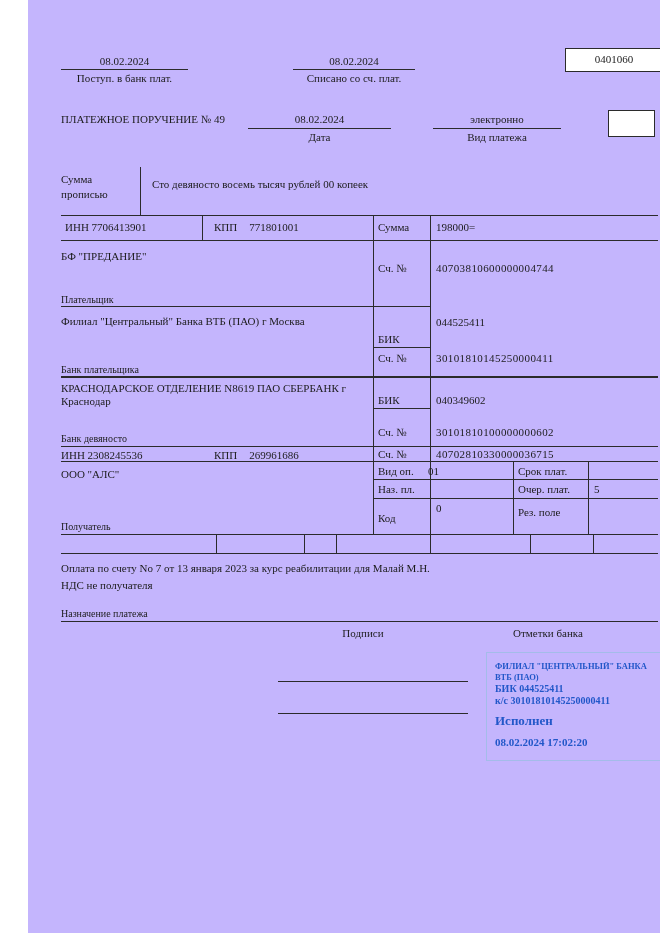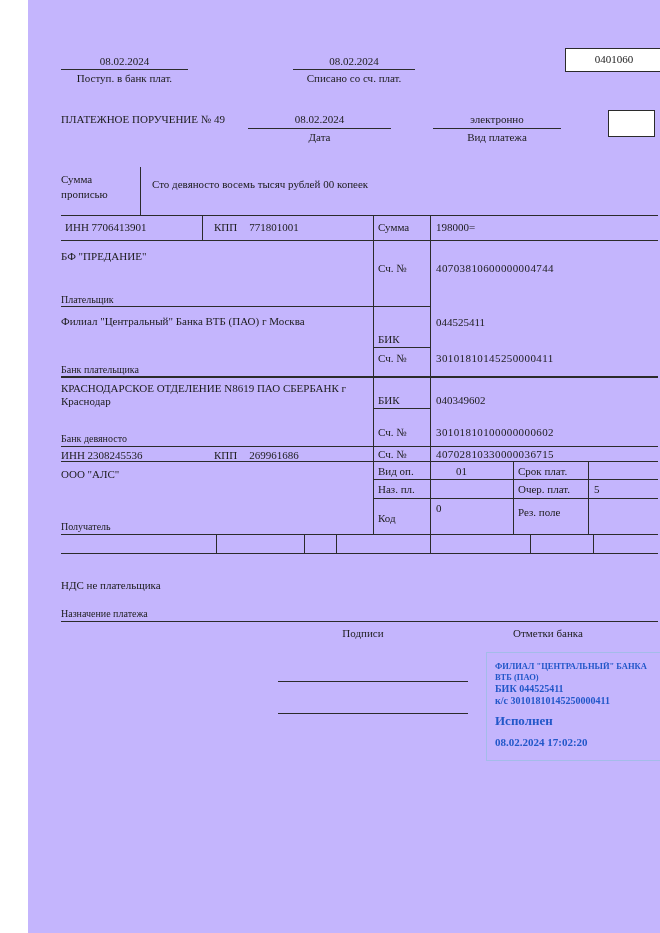--- a/index.html
+++ b/index.html
@@ -109,21 +109,21 @@
     <span>КПП</span>
     <span>269961686</span>
   </div>
   <div class="t" style="left:350px;top:448px;">Сч. №</div>
   <div class="t acct" style="left:408px;top:448px;">40702810330000036715</div>
   <div class="hl" style="left:33px;top:461px;width:597px;"></div>
 
   <div class="t" style="left:33px;top:468px;">ООО "АЛС"</div>
 
   <div class="t" style="left:350px;top:465px;">Вид оп.</div>
-  <div class="t" style="left:428px;top:465px;text-align:center;">01</div>
+  <div class="t" style="left:400px;top:465px;text-align:center;">01</div>
   <div class="t" style="left:490px;top:465px;">Срок плат.</div>
   <div class="t" style="left:566px;top:465px;"></div>
   <div class="hl" style="left:345px;top:479px;width:285px;"></div>
 
   <div class="t" style="left:350px;top:483px;">Наз. пл.</div>
   <div class="t" style="left:408px;top:483px;"></div>
   <div class="t" style="left:490px;top:483px;">Очер. плат.</div>
   <div class="t" style="left:566px;top:483px;">5</div>
   <div class="hl" style="left:345px;top:498px;width:285px;"></div>
 
@@ -135,21 +135,22 @@
   <div class="t sm" style="left:33px;top:521px;">Получатель</div>
   <div class="hl" style="left:33px;top:534px;width:597px;"></div>
 
   <div class="vl" style="left:188px;top:534px;height:19px;"></div>
   <div class="vl" style="left:276px;top:534px;height:19px;"></div>
   <div class="vl" style="left:308px;top:534px;height:19px;"></div>
   <div class="vl" style="left:502px;top:534px;height:19px;"></div>
   <div class="vl" style="left:565px;top:534px;height:19px;"></div>
   <div class="hl" style="left:33px;top:553px;width:597px;"></div>
 
-  <div class="t" style="left:33px;top:579px;">НДС не плательщика</div>
+  <div class="t" style="left:33px;top:562px;">Оплата по счету No 7 от 13 января 2023 за курс реабилитации для Малай М.Н.</div>
+  <div class="t" style="left:33px;top:579px;">НДС не получателя</div>
   <div class="t sm" style="left:33px;top:608px;">Назначение платежа</div>
   <div class="hl" style="left:33px;top:621px;width:597px;"></div>
 
   <div class="t ctr" style="left:250px;top:627px;width:170px;">Подписи</div>
   <div class="t ctr" style="left:440px;top:627px;width:160px;">Отметки банка</div>
 
 
   <div class="hl" style="left:250px;top:681px;width:190px;"></div>
   <div class="hl" style="left:250px;top:713px;width:190px;"></div>
 

